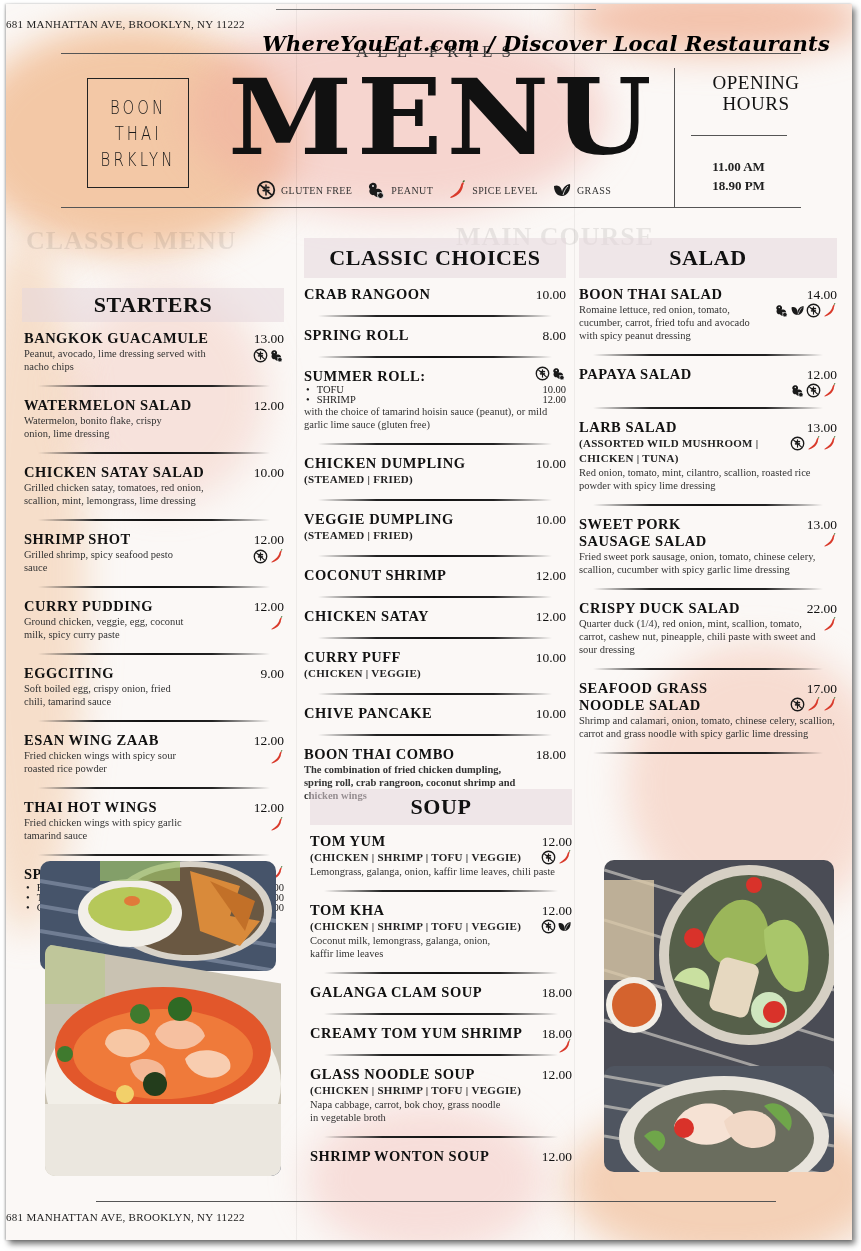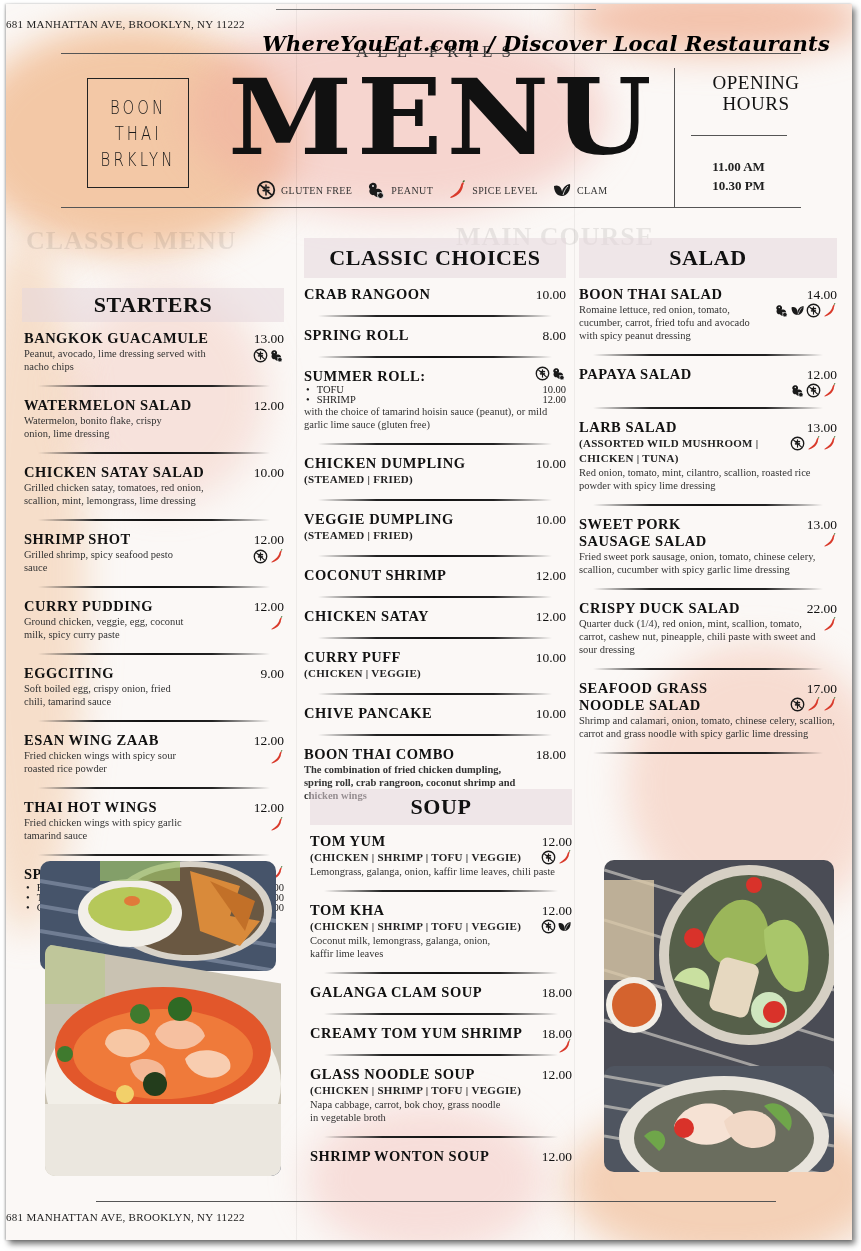--- a/index.html
+++ b/index.html
@@ -139,33 +139,33 @@
     <div class="lg">
       <svg class="ico" style="width:20px;height:20px">
           <use href="#i-sp"></use>
         </svg>
       <span>SPICE LEVEL</span>
     </div>
     <div class="lg">
       <svg class="ico" style="width:20px;height:20px">
           <use href="#i-vg"></use>
         </svg>
-      <span>CLAM</span>
+      <span>GRASS</span>
     </div>
   </div>
 
   <div class="hours-divider"></div>
   <div class="hours-title">
     <div>OPENING</div>
     <div>HOURS</div>
   </div>
   <div class="hours-rule"></div>
   <div class="hours-times">
     <div>11.00 AM</div>
-    <div>10.30 PM</div>
+    <div>18.90 PM</div>
   </div>
 
   <div class="rule" style="left:55px; top:203px; width:740px;"></div>
 
   <div class="watermark">WhereYouEat.com / Discover Local Restaurants</div>
 
   <div class="ghost" style="left:450px; top:218px;">MAIN COURSE</div>
   <div class="ghost" style="left:20px; top:222px;">CLASSIC MENU</div>
 
   <div class="col" style="left:18px; top:240px; width:260px;">

